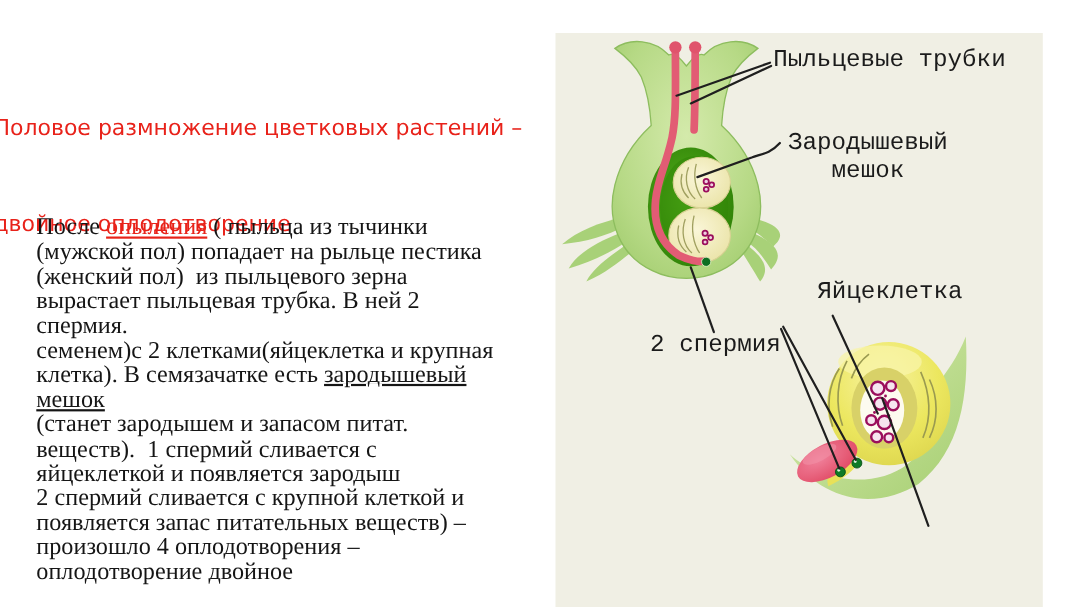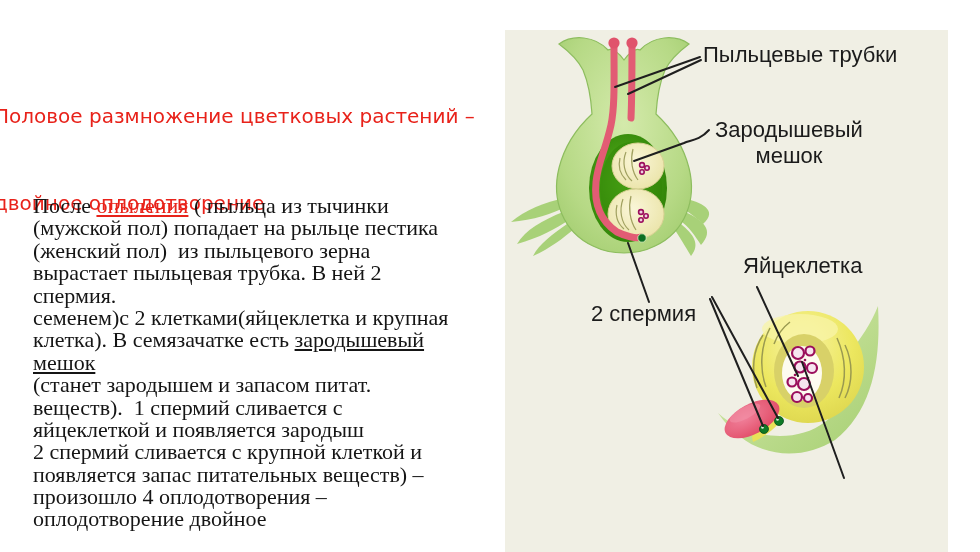--- a/index.html
+++ b/index.html
@@ -22,21 +22,21 @@
   .link-red{color:#e8231a; text-decoration:underline;}
   .u{text-decoration:underline;}
   
   .diagram-panel{
     position:absolute; left:505px; top:30px; width:443px; height:522px;
     background:#f0efe4;
   }
   .diagram-panel svg{position:absolute; left:0; top:0;}
   .dlabel{
     position:absolute; color:#1b1b1b;
-    font-family:Liberation Sans, sans-serif;
+    font-family:Liberation Mono, monospace;
     font-size:22px; line-height:26px;
   }
   .lbl-pollen-tubes{left:198px; top:12px; white-space:nowrap;}
   .lbl-embryo-sac{left:200px; top:87px; width:168px; text-align:center;}
   .lbl-egg-cell{left:238px; top:223px; white-space:nowrap;}
   .lbl-two-sperm{left:86px; top:271px; white-space:nowrap;text-align:right;}
   .lbl-central-cell{left:258px; top:454px; width:160px; text-align:center; line-height:25px;}
 </style>
 </head>
 <body>

